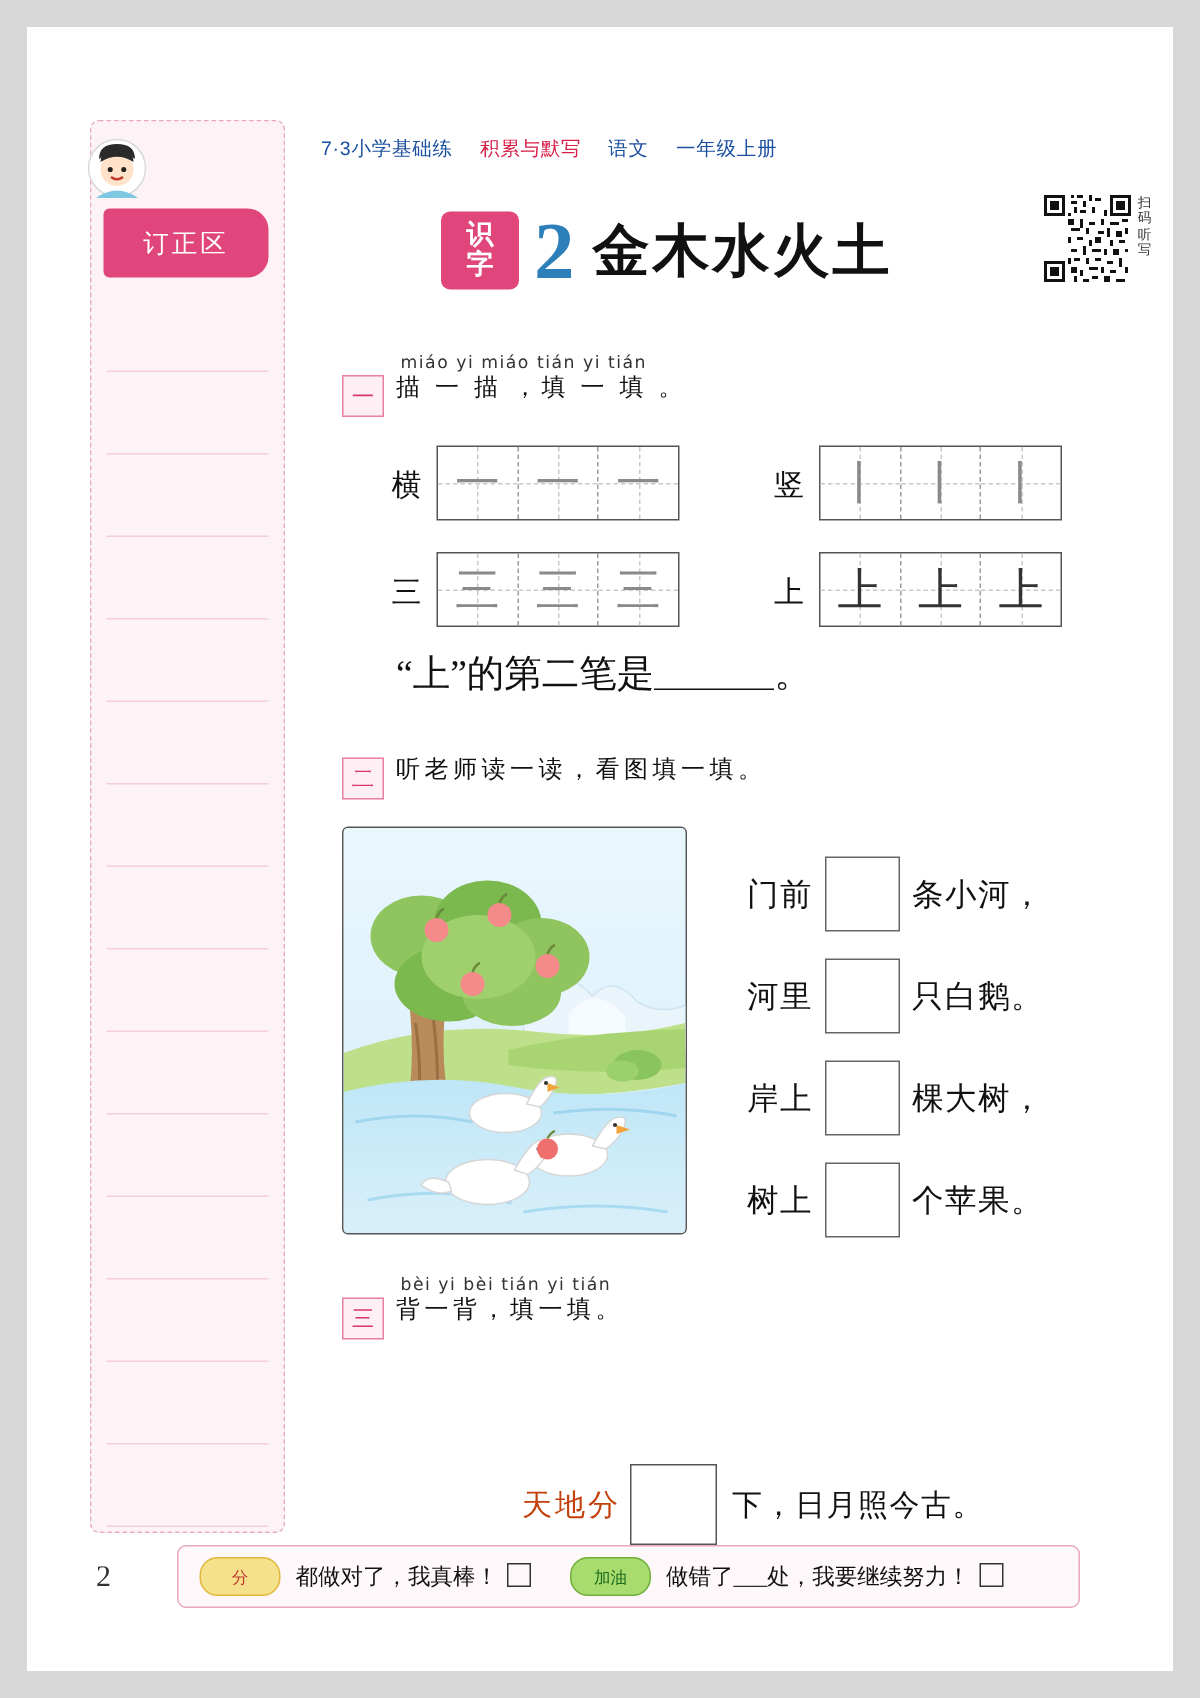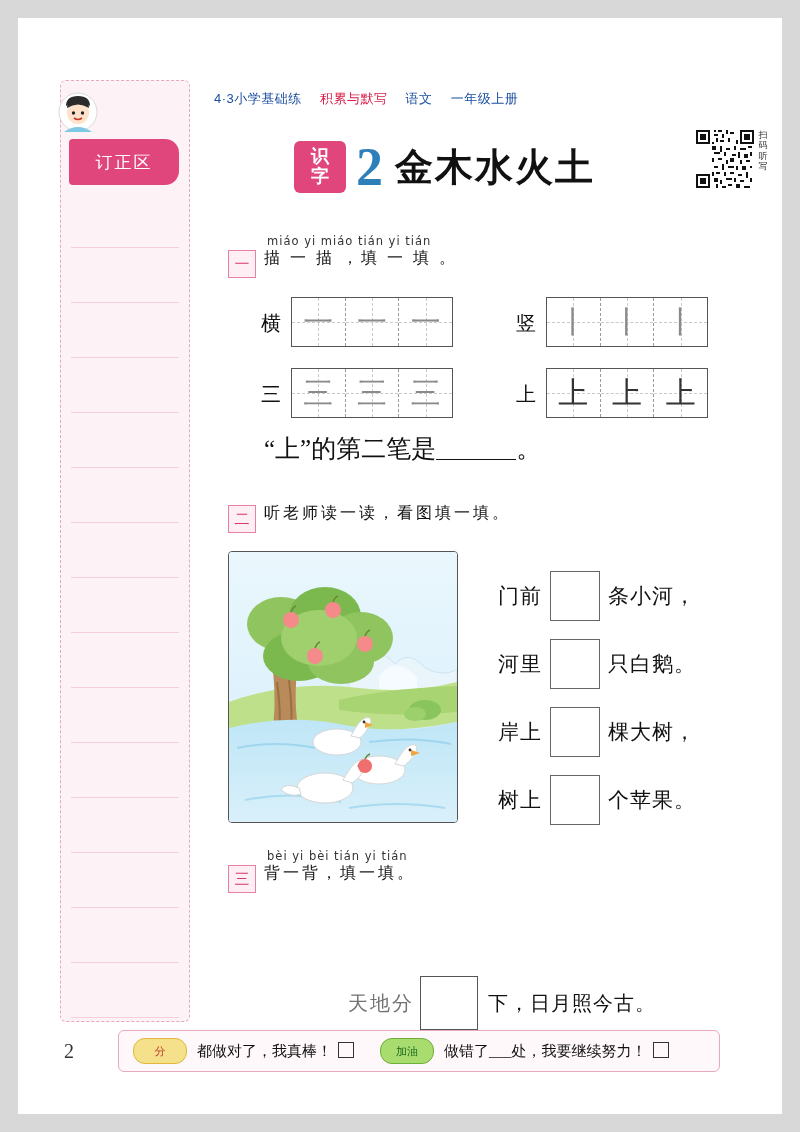--- a/index.html
+++ b/index.html
@@ -168,21 +168,21 @@
   
   .bigrow{
     position:absolute;display:flex;align-items:center;
   }
   .s3grid{
     border:1.4px solid #555;display:flex;
   }
   .s3grid .c{width:41px;height:44px;border-right:1px solid #555;}
   .s3grid .c:last-child{border-right:none;}
   .s3text{font-size:20px;color:#111;font-family:"Liberation Serif",serif;margin-left:10px;letter-spacing:1px;}
-  .s3pre{font-size:20px;color:#737373;font-family:Liberation Sans, sans-serif;letter-spacing:2px;margin-right:6px;}
+  .s3pre{font-size:20px;color:#c2410c;font-family:Liberation Sans, sans-serif;letter-spacing:2px;margin-right:6px;}
   .sqbox{width:56px;height:52px;border:1.4px solid #555;}
   
   .pageno{
     position:absolute;left:46px;top:1022px;
     font-size:20px;color:#333;font-family:"Liberation Serif",serif;
   }
   .footer{
     position:absolute;left:100px;top:1012px;
     width:600px;height:40px;
     border:1.5px solid #e8a9bd;border-radius:6px;
@@ -235,21 +235,21 @@
     <path d="M10 16 q12 -9 24 0 q0 -10 -12 -10 q-12 0 -12 10z" fill="#2b2b2b"></path>
     <circle cx="22" cy="23" r="11" fill="#ffe2c9"></circle>
     <path d="M11 18 q11 -7 22 0 q0 -8 -11 -8 q-11 0 -11 8z" fill="#2b2b2b"></path>
     <circle cx="17.5" cy="23" r="1.7" fill="#222"></circle>
     <circle cx="26.5" cy="23" r="1.7" fill="#222"></circle>
     <path d="M18 28 q4 3 8 0" stroke="#c0392b" stroke-width="1.6" fill="none"></path>
     <path d="M8 42 q14 -10 28 0z" fill="#7ec8e3"></path>
   </svg>
 
   <div class="top-line">
-    <span class="seg blue">4·3小学基础练</span>
+    <span class="seg blue">7·3小学基础练</span>
     <span class="seg red">积累与默写</span>
     <span class="seg blue">语文</span>
     <span class="seg blue">一年级上册</span>
   </div>
 
   <div class="title-row">
     <div class="shizi">
       <span>识</span>
       <span>字</span>
     </div>

